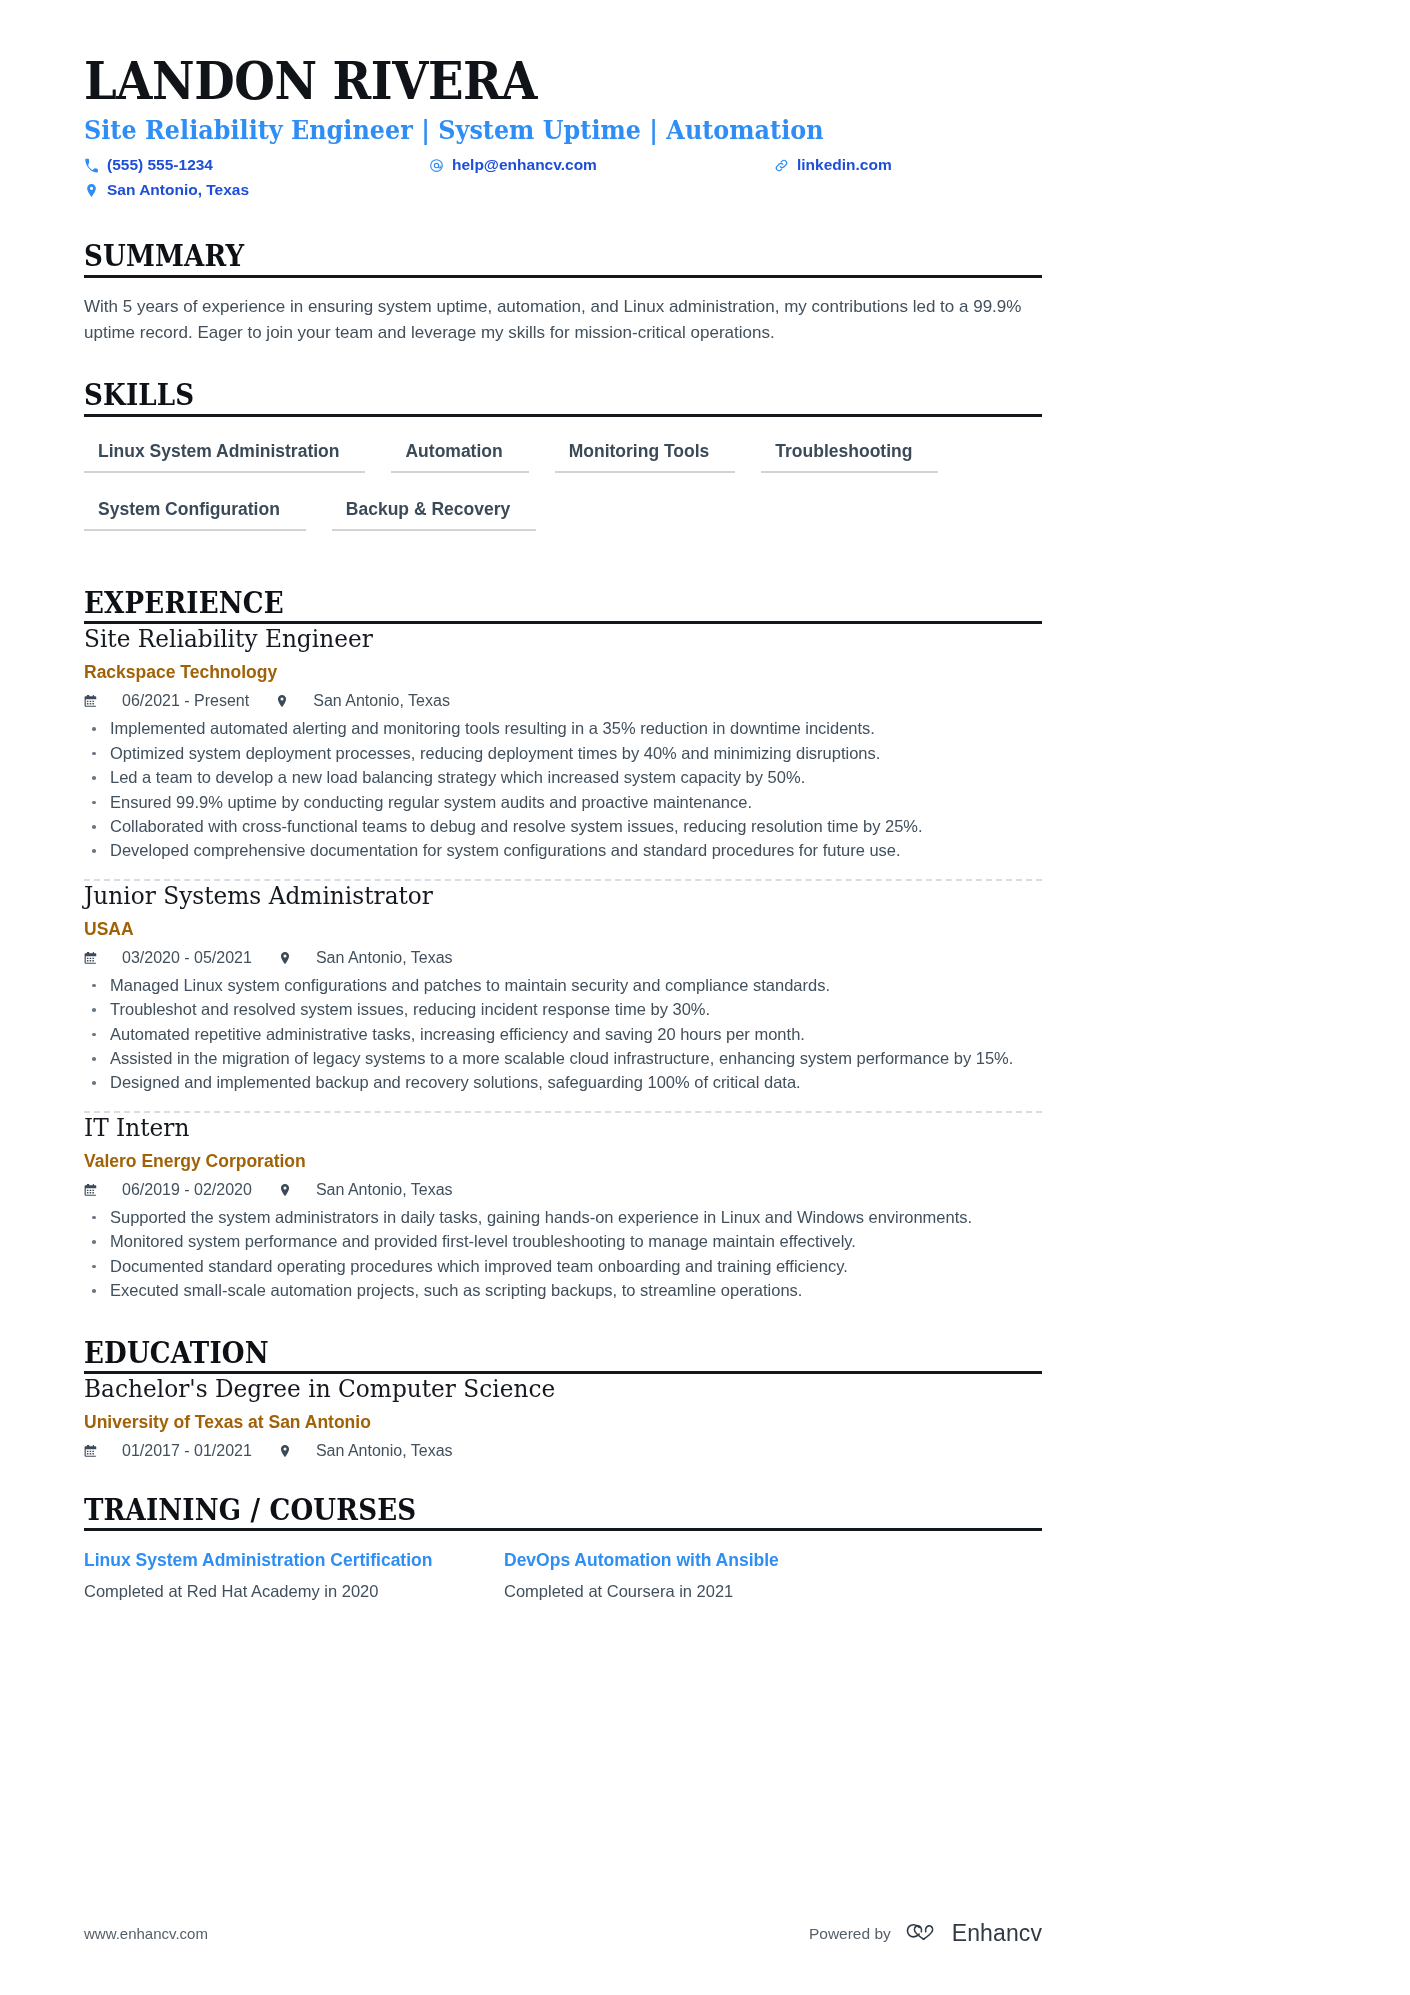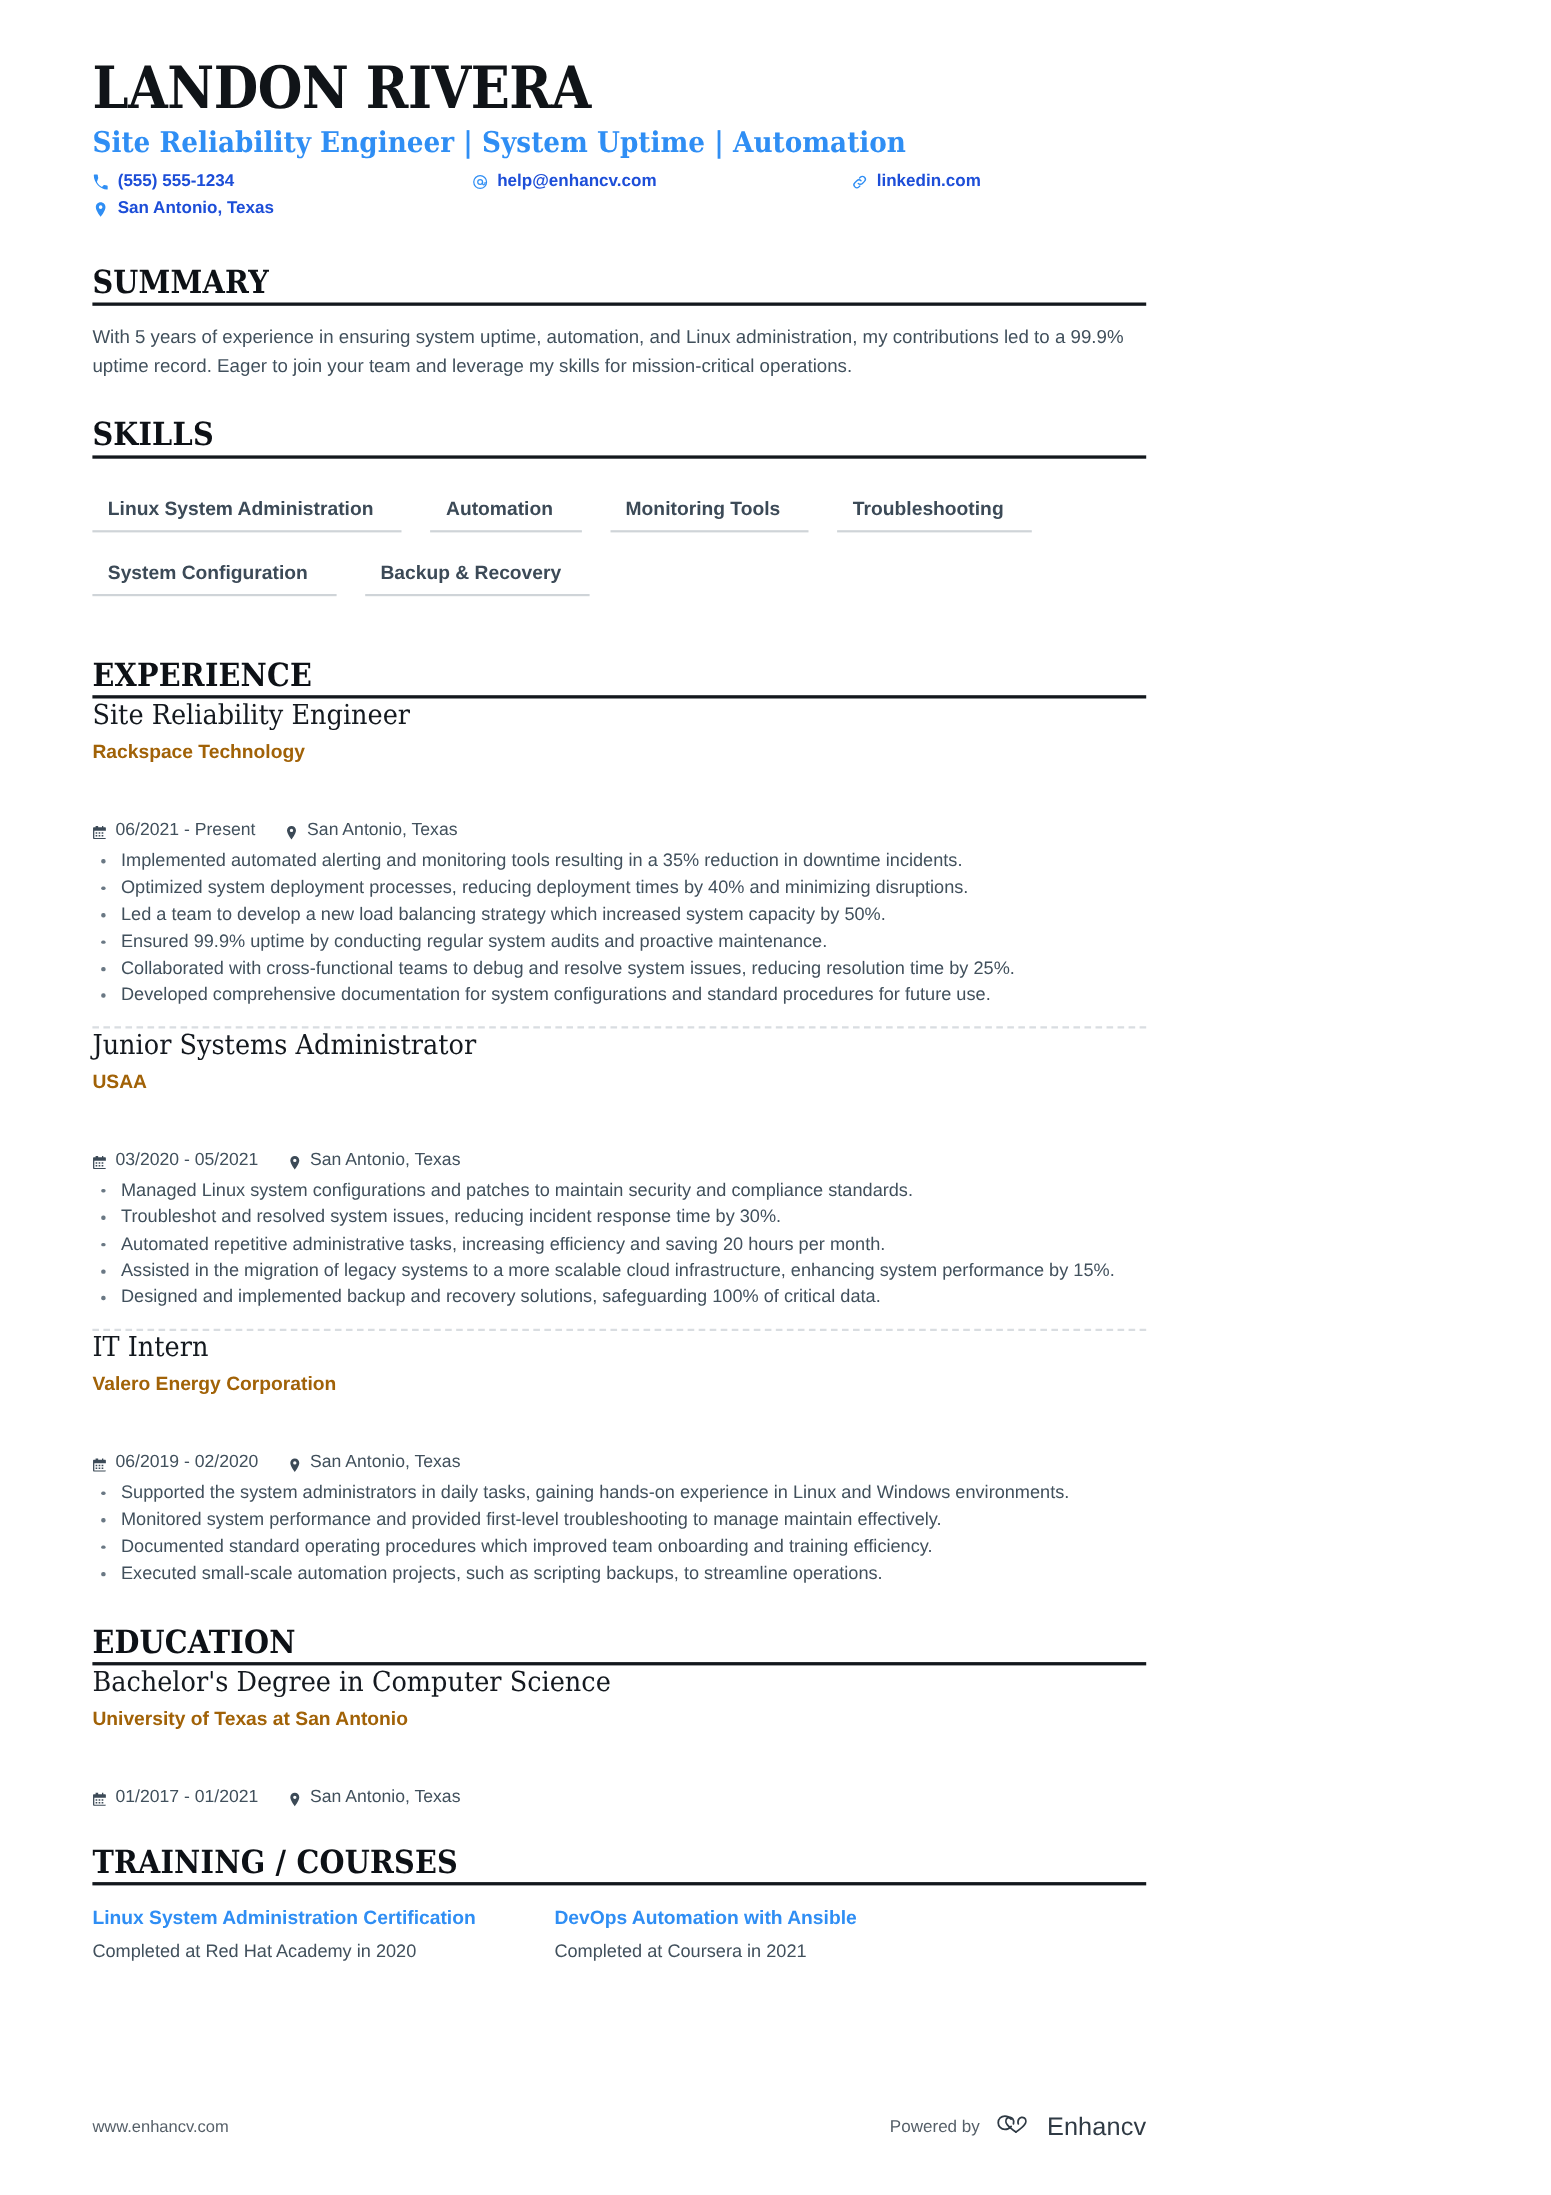--- a/index.html
+++ b/index.html
@@ -96,21 +96,21 @@
     color: #41505c;
     margin-top: 16px;
     max-width: 1190px;
   }
 
   
   .skills-wrap {
     display: flex;
     flex-wrap: wrap;
     gap: 0;
-    margin-top: 31px;
+    margin-top: 20px;
   }
   .skill-tag {
     font-size: 17.5px;
     font-weight: 700;
     color: #3c4a57;
     padding: 4px 26px 9px 14px;
     border-bottom: 2px solid #cfd4d8;
     margin: 0 26px 22px 0;
     white-space: nowrap;
   }
@@ -139,24 +139,23 @@
   .entry-meta {
     display: flex;
     align-items: center;
     gap: 8px;
     margin-top: 9px;
     font-size: 16px;
     color: #41505c;
   }
   .meta-item {
     display: flex;
-    align-items: flex-end;
-    gap: 7px;
+    align-items: center;
+    gap: 24px;
     white-space: nowrap;
-    margin-top: 43px;
   }
   .meta-item + .meta-item { margin-left: 18px; }
   .meta-ico {
     display: inline-flex;
     align-items: center;
     justify-content: center;
     width: 14px;
     height: 14px;
     flex: 0 0 14px;
     color: #3c4a57;

